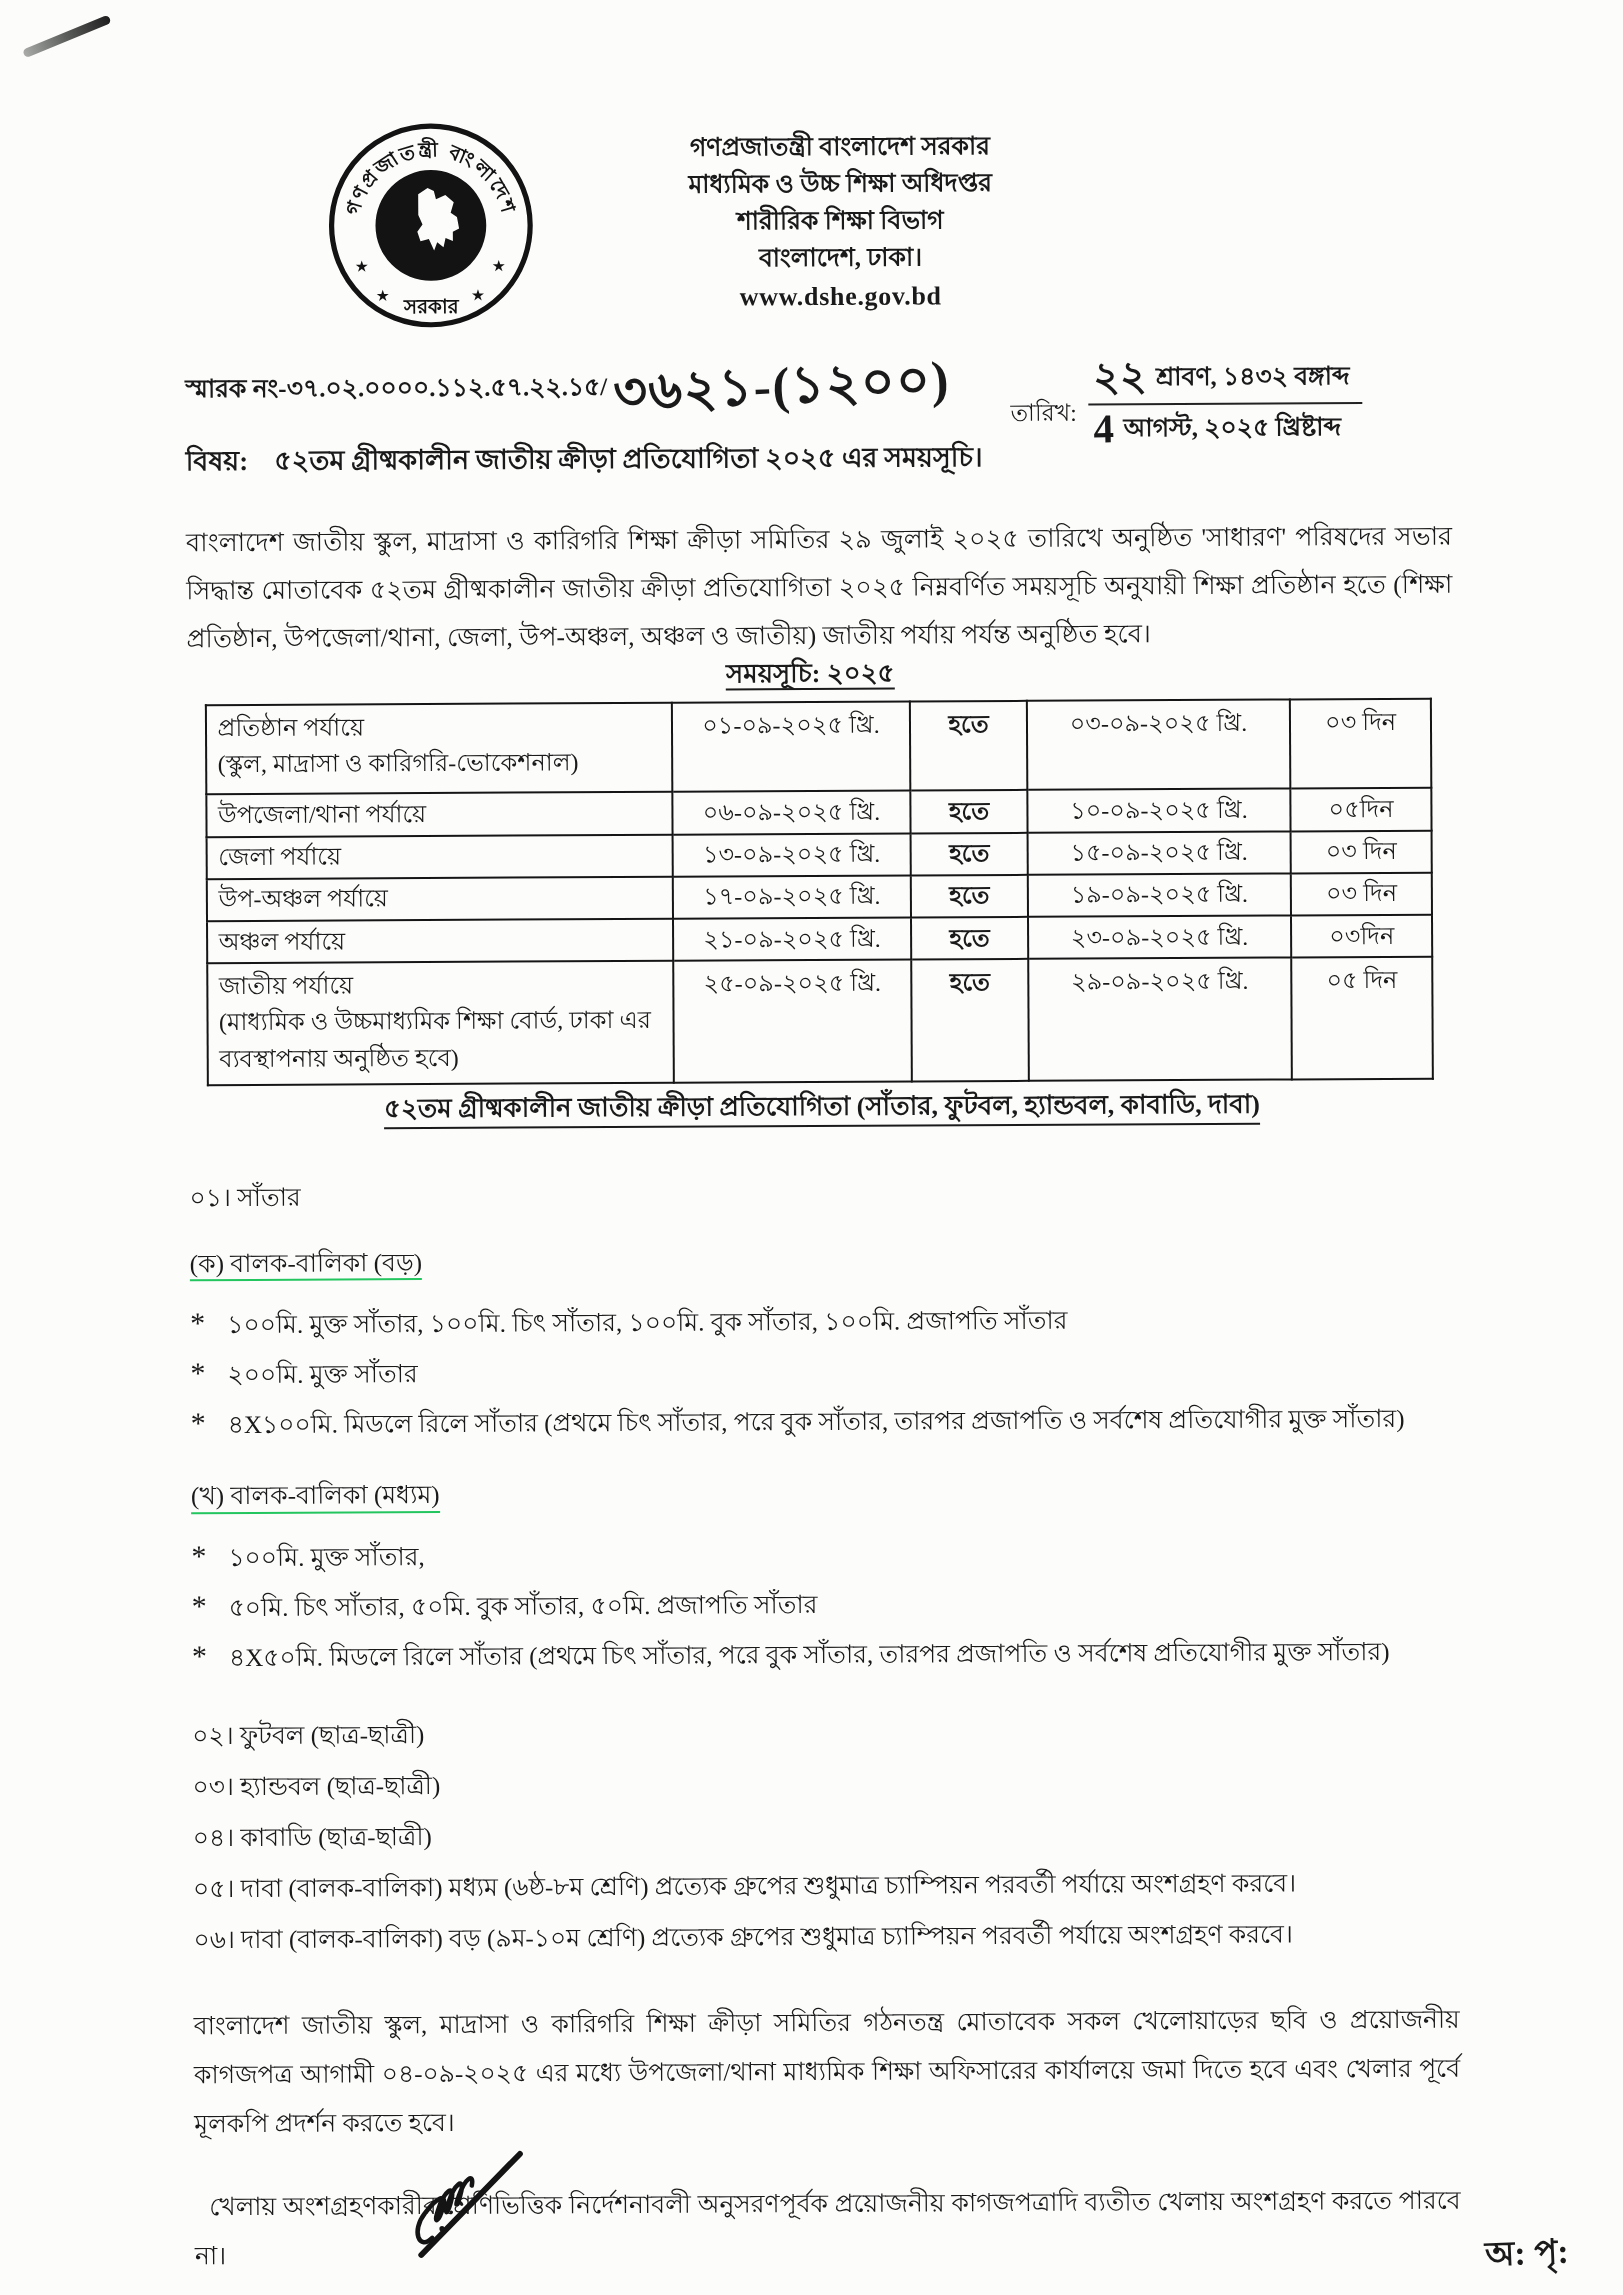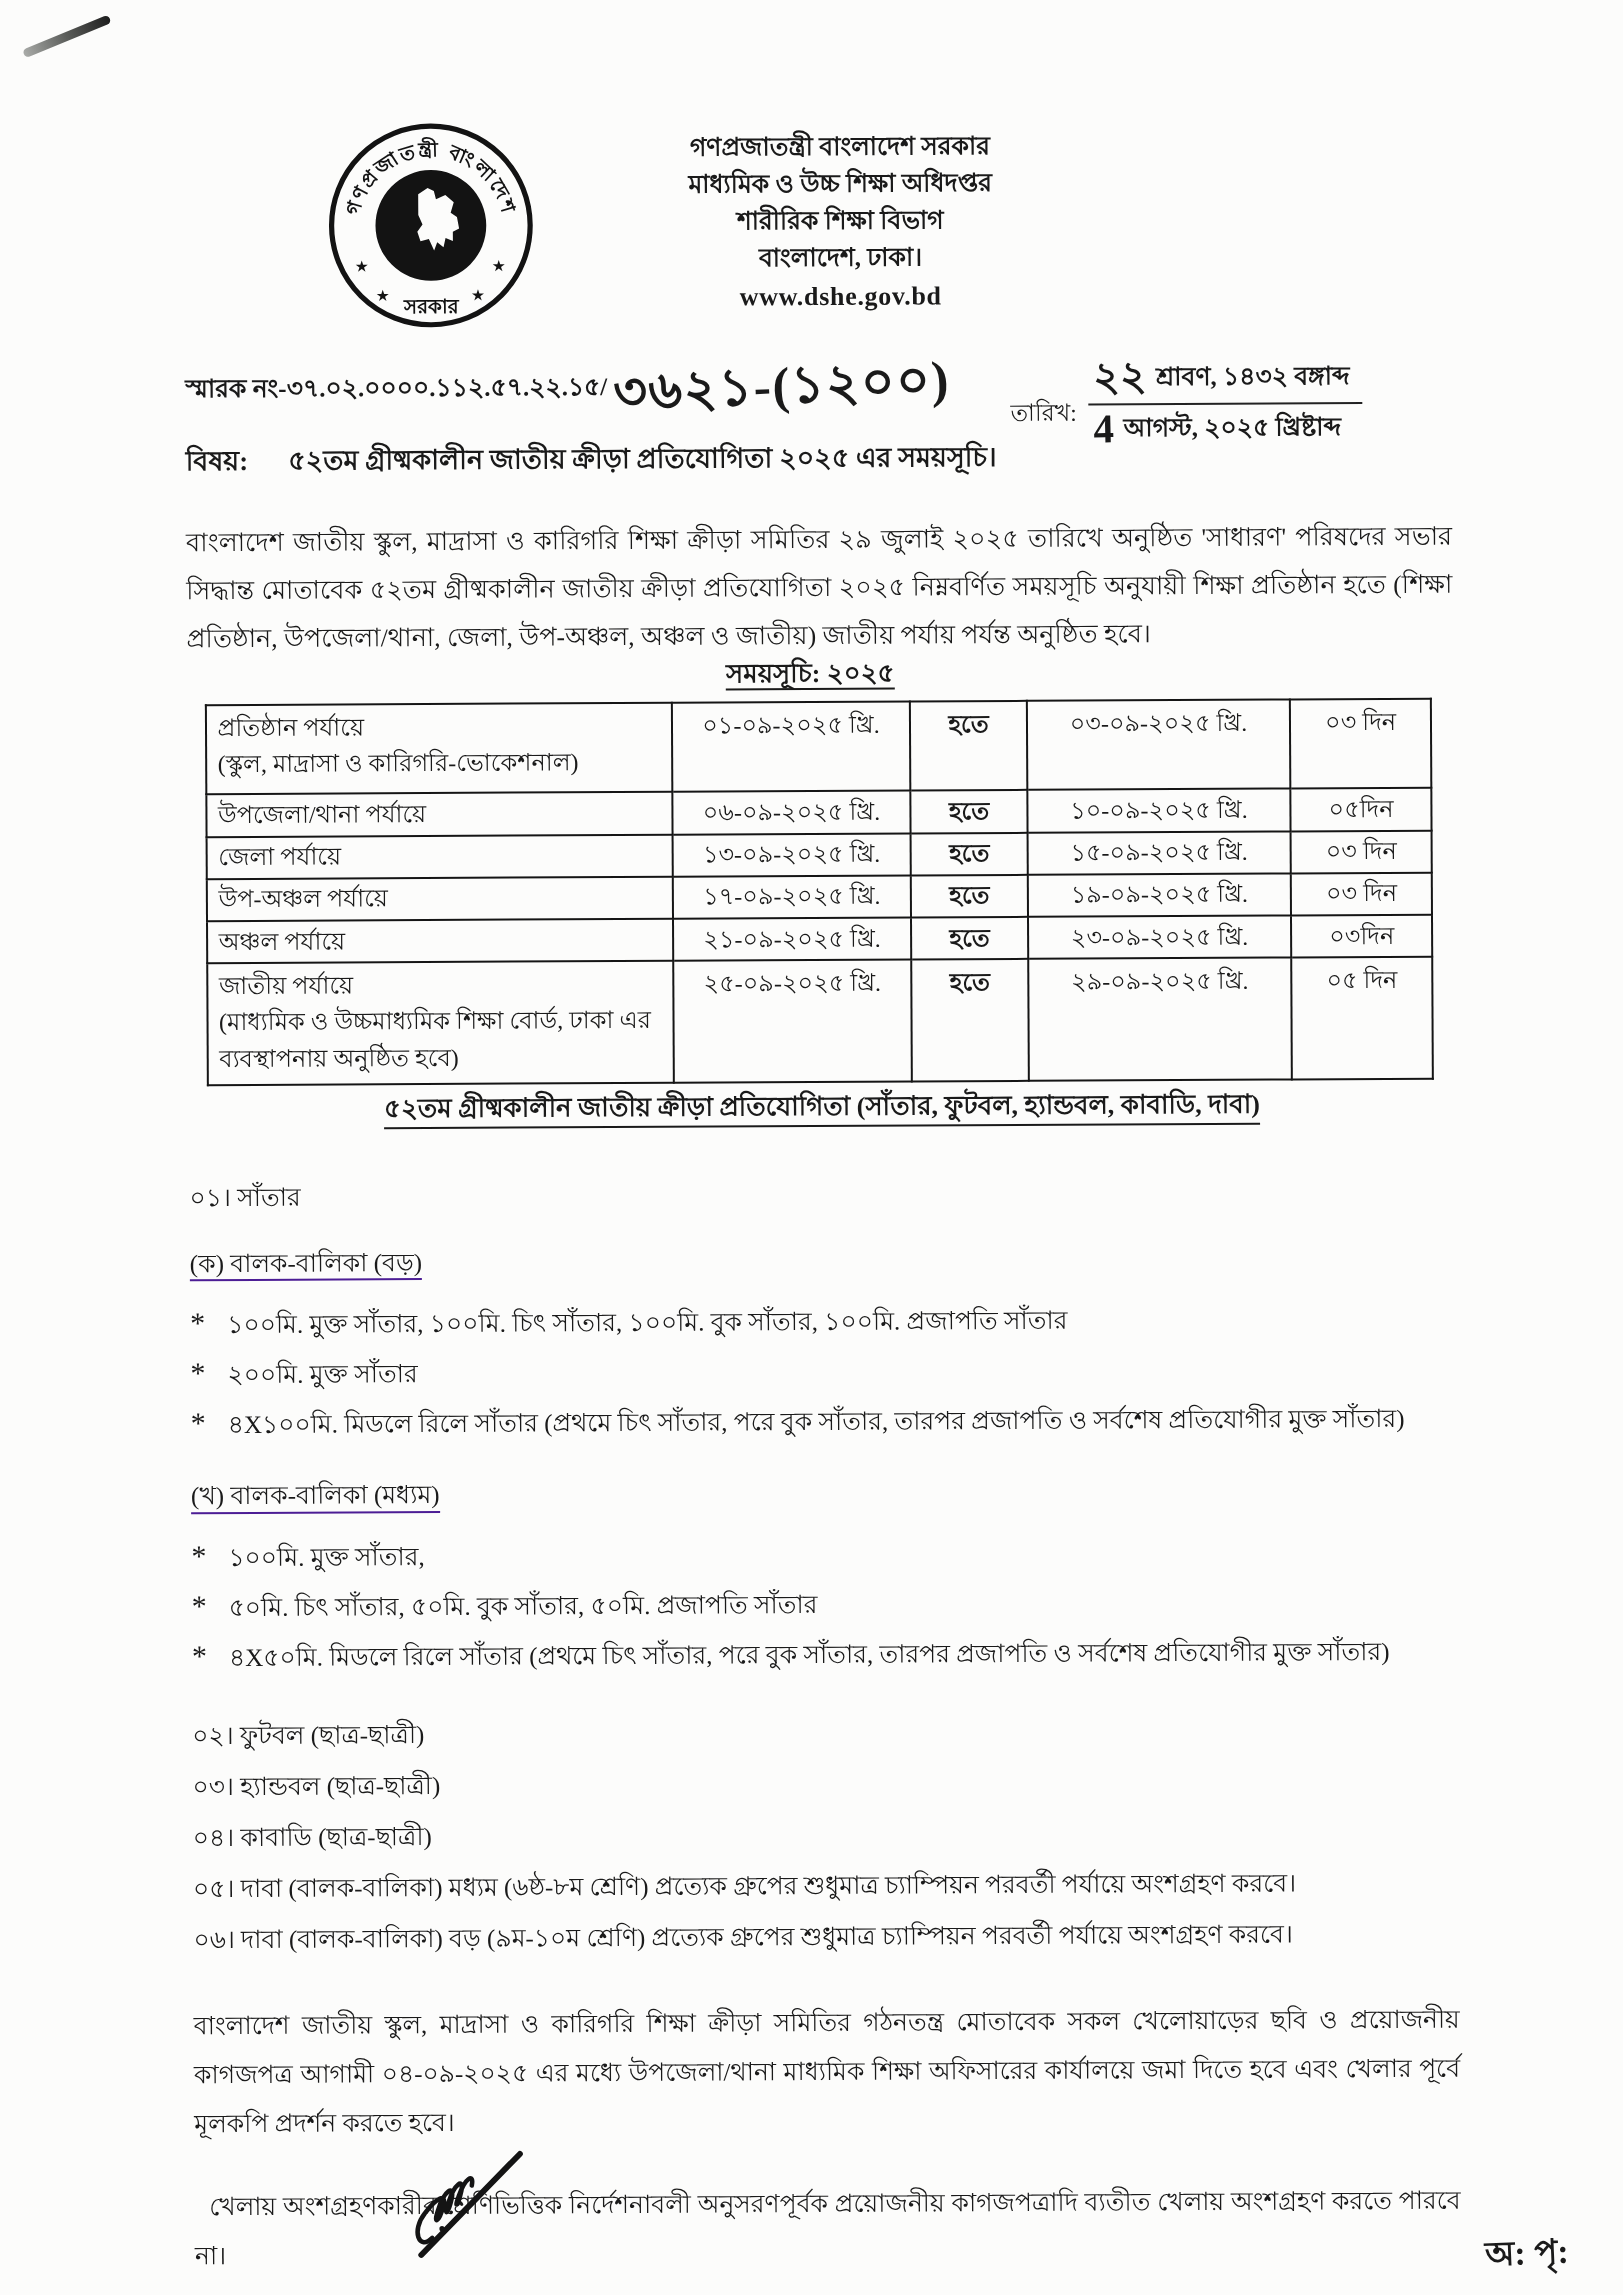--- a/index.html
+++ b/index.html
@@ -30,21 +30,21 @@
   .memo-number{display:inline-block;font-size:52px;line-height:26px;transform:rotate(-2deg);vertical-align:-9.2px;letter-spacing:1.3px;}
   .date-block{position:absolute;left:1013px;top:359px;display:flex;align-items:center;}
   .date-label{font-size:23.6px;font-weight:400;margin-right:11.8px;margin-top:15.7px;}
   .date-frac{display:inline-block;}
   .date-row{font-size:25px;font-weight:600;padding:0 13px 2.6px 5.2px;white-space:nowrap;}
   .date-row.top{border-bottom:2px solid #222;}
   .date-row.bottom{padding-top:3.9px;}
   .hw-date{display:inline-block;font-size:41px;line-height:19.6px;vertical-align:-5.2px;margin-right:9.2px;transform:rotate(-1deg);font-family:Liberation Serif, serif;}
   
   .subject{position:absolute;left:188px;top:437px;font-size:27px;font-weight:700;}
-  .subject .lbl{margin-right:40px;}
+  .subject .lbl{margin-right:26px;}
   
   .intro{position:absolute;left:188px;top:516px;width:1266px;font-size:25.5px;line-height:48px;text-align:justify;margin:0;}
   
   .schedule-title{position:absolute;left:0;top:653px;width:1623px;text-align:center;font-size:26px;font-weight:700;}
   .schedule-title span{border-bottom:2.6px solid #1a1a1a;padding-bottom:0;}
   table.sched{position:absolute;left:206px;top:701px;width:1227px;border-collapse:collapse;}
   table.sched td{border:2px solid #151515;font-size:24px;line-height:35px;vertical-align:top;padding:5.2px 10.5px;}
   td.c-level{width:38%;text-align:left;}
   td.c-start{width:19.5%;text-align:center;}
   td.c-conj{width:9.5%;text-align:center;font-weight:600;}
@@ -53,21 +53,21 @@
   tr.r-tall>td{height:77px;}
   tr.r-short>td{height:29px;padding-top:2.6px;padding-bottom:2.6px;}
   tr.r-big>td{height:103px;}
   .lvl-note{font-size:24px;line-height:37px;}
   
   .flow{position:absolute;left:188px;top:1088px;width:1266px;font-size:25px;line-height:38px;}
   .ev-heading{text-align:center;font-size:26px;font-weight:700;margin-bottom:50px;}
   .ev-heading span{border-bottom:2.6px solid #1a1a1a;padding-bottom:3.9px;}
   .ev-title{margin-bottom:27.5px;}
   .grp-label{margin-bottom:23.6px;}
-  .grp-label span{border-bottom:2px solid #4c1d95;padding-bottom:2.6px;}
+  .grp-label span{border-bottom:2px solid #22c55e;padding-bottom:2.6px;}
   .bullet-row{display:flex;gap:22px;margin-bottom:11.8px;}
   .bullet-row .star{font-size:30px;line-height:34px;}
   .gap-md{height:22px;}
   .gap-lg{height:29px;}
   .simple-item{margin-bottom:13px;}
   .close-p{text-align:justify;margin:0 0 34px 0;line-height:49px;}
   .close-p.ind{text-indent:14.4px;}
   
   .signature{position:absolute;left:389px;top:2125px;}
   .corner-note{position:absolute;left:1478px;top:2230px;font-size:34px;transform:rotate(-2deg);white-space:nowrap;}

